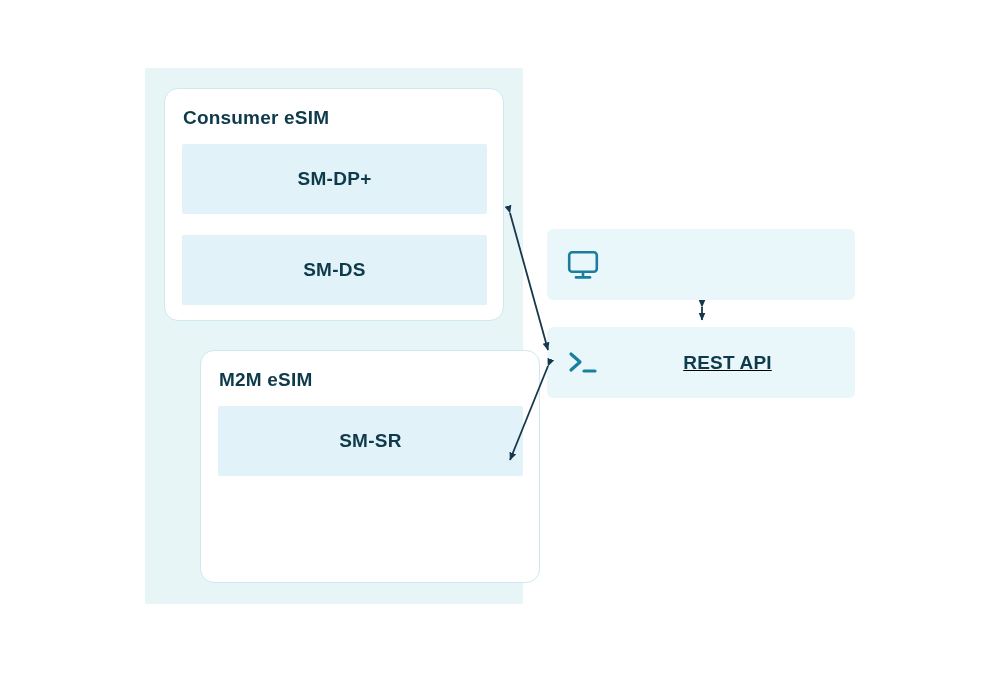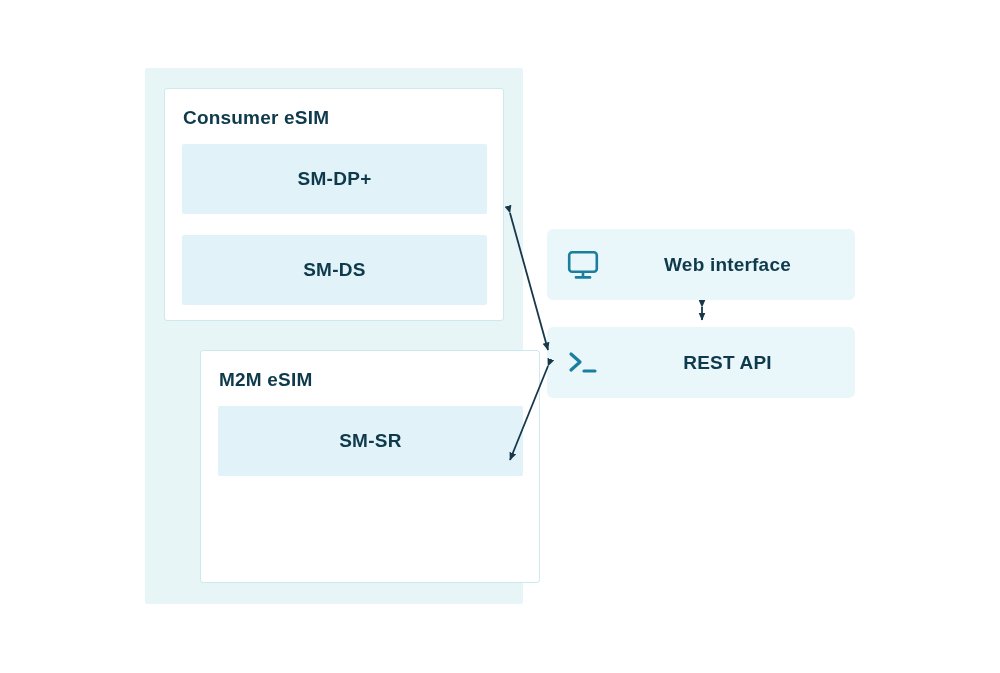--- a/index.html
+++ b/index.html
@@ -21,21 +21,21 @@
     width: 378px; height: 536px;
     background: var(--c-panel_bg, #e7f5f7);
     border-radius: 2px;
   }
   .card {
     position: absolute;
     left: 164px;
     width: 340px; height: 233px;
     background: var(--c-card_bg, #ffffff);
     border: 1px solid var(--c-card_border, #cde9f0);
-    border-radius: 3px;
+    border-radius: 14px;
     box-sizing: border-box;
   }
   .card.card-consumer { top: 88px; }
   .card.card-m2m      { top: 350px; margin-left: 36px; }
   .card-title {
     position: absolute;
     left: 18px; top: 18px;
     font-size: 19px;
     font-weight: 600;
     letter-spacing: 0.2px;
@@ -63,21 +63,21 @@
     left: 547px;
     width: 308px; height: 71px;
     background: var(--c-right_box_bg, #eaf7fa);
     border-radius: 6px;
     display: flex;
     align-items: center;
     padding-left: 19px;
     box-sizing: border-box;
   }
   .right-box.box-web  { top: 229px; }
-  .right-box.box-rest { top: 327px; }
+  .right-box.box-rest { top: 327px; text-decoration: underline; }
   .right-box .icon {
     width: 34px; height: 32px;
     flex: 0 0 auto;
     display: flex;
     align-items: center;
     justify-content: center;
   }
   .right-box .label {
     flex: 1 1 auto;
     text-align: center;
@@ -112,21 +112,20 @@
   </div>
 
   <div class="right-box box-web">
     <span class="icon">
       <svg width="32" height="30" viewBox="0 0 32 30">
         <rect x="2.2" y="2.2" width="27.6" height="19.6" rx="3" fill="none" stroke="var(--c-icon, #1a7f9e)" stroke-width="2.6"></rect>
         <line x1="16" y1="21.8" x2="16" y2="26.2" stroke="var(--c-icon, #1a7f9e)" stroke-width="2.6"></line>
         <line x1="9" y1="27.4" x2="23" y2="27.4" stroke="var(--c-icon, #1a7f9e)" stroke-width="2.6" stroke-linecap="round"></line>
       </svg>
     </span>
-    <span class="label">Web interface</span>
   </div>
 
   <div class="right-box box-rest">
     <span class="icon">
       <svg width="30" height="26" viewBox="0 0 30 26">
         <polyline points="3,4 12,12 3,20" fill="none" stroke="var(--c-icon, #1a7f9e)" stroke-width="3.2" stroke-linecap="round" stroke-linejoin="round"></polyline>
         <line x1="16" y1="21" x2="27" y2="21" stroke="var(--c-icon, #1a7f9e)" stroke-width="3.2" stroke-linecap="round"></line>
       </svg>
     </span>
     <span class="label">REST API</span>

